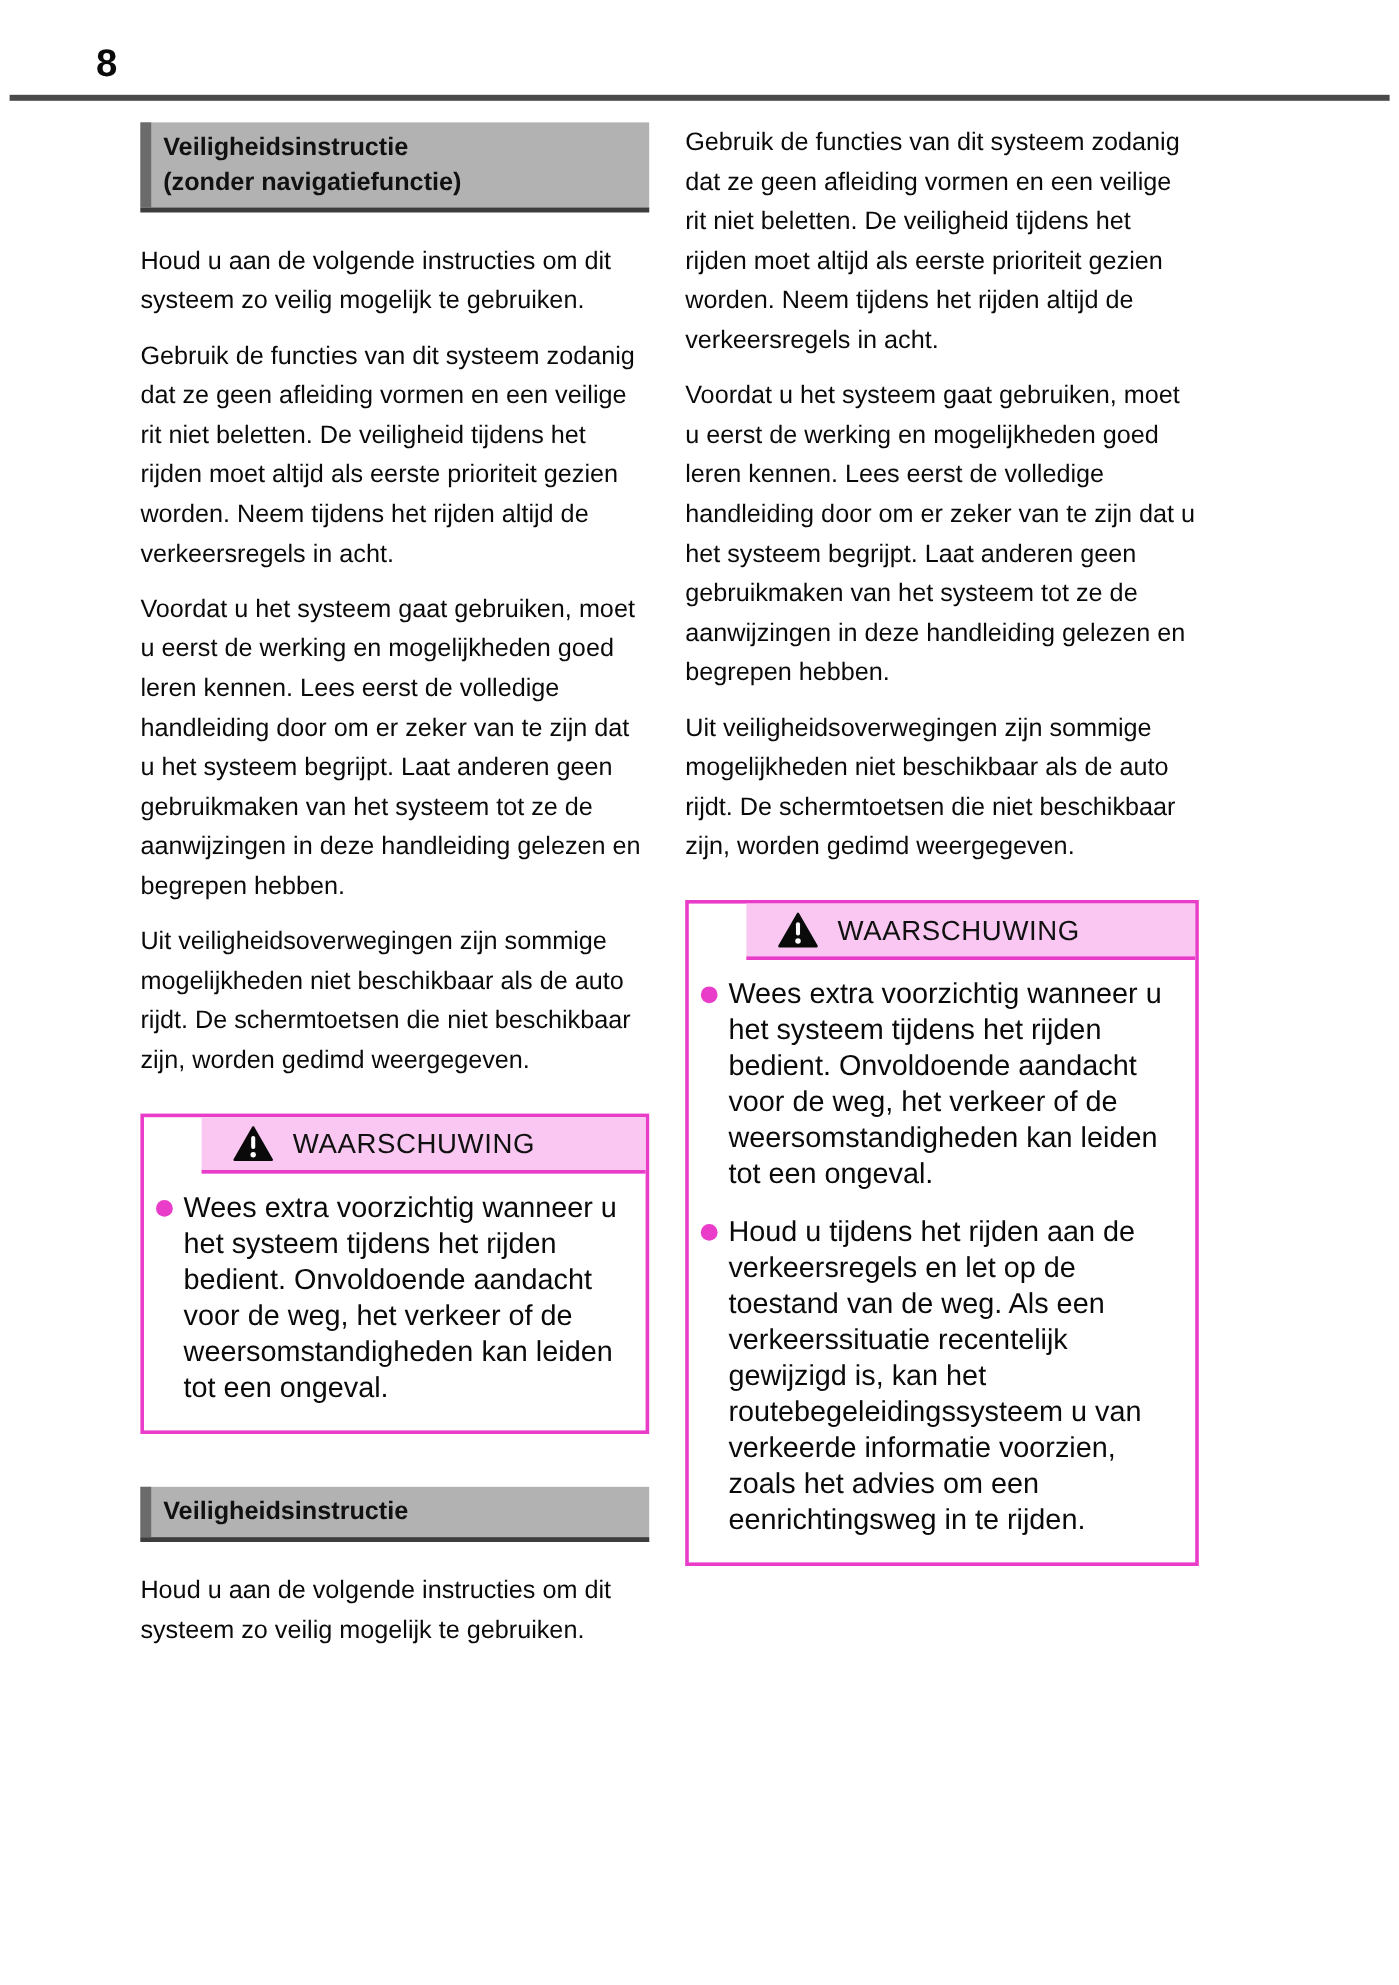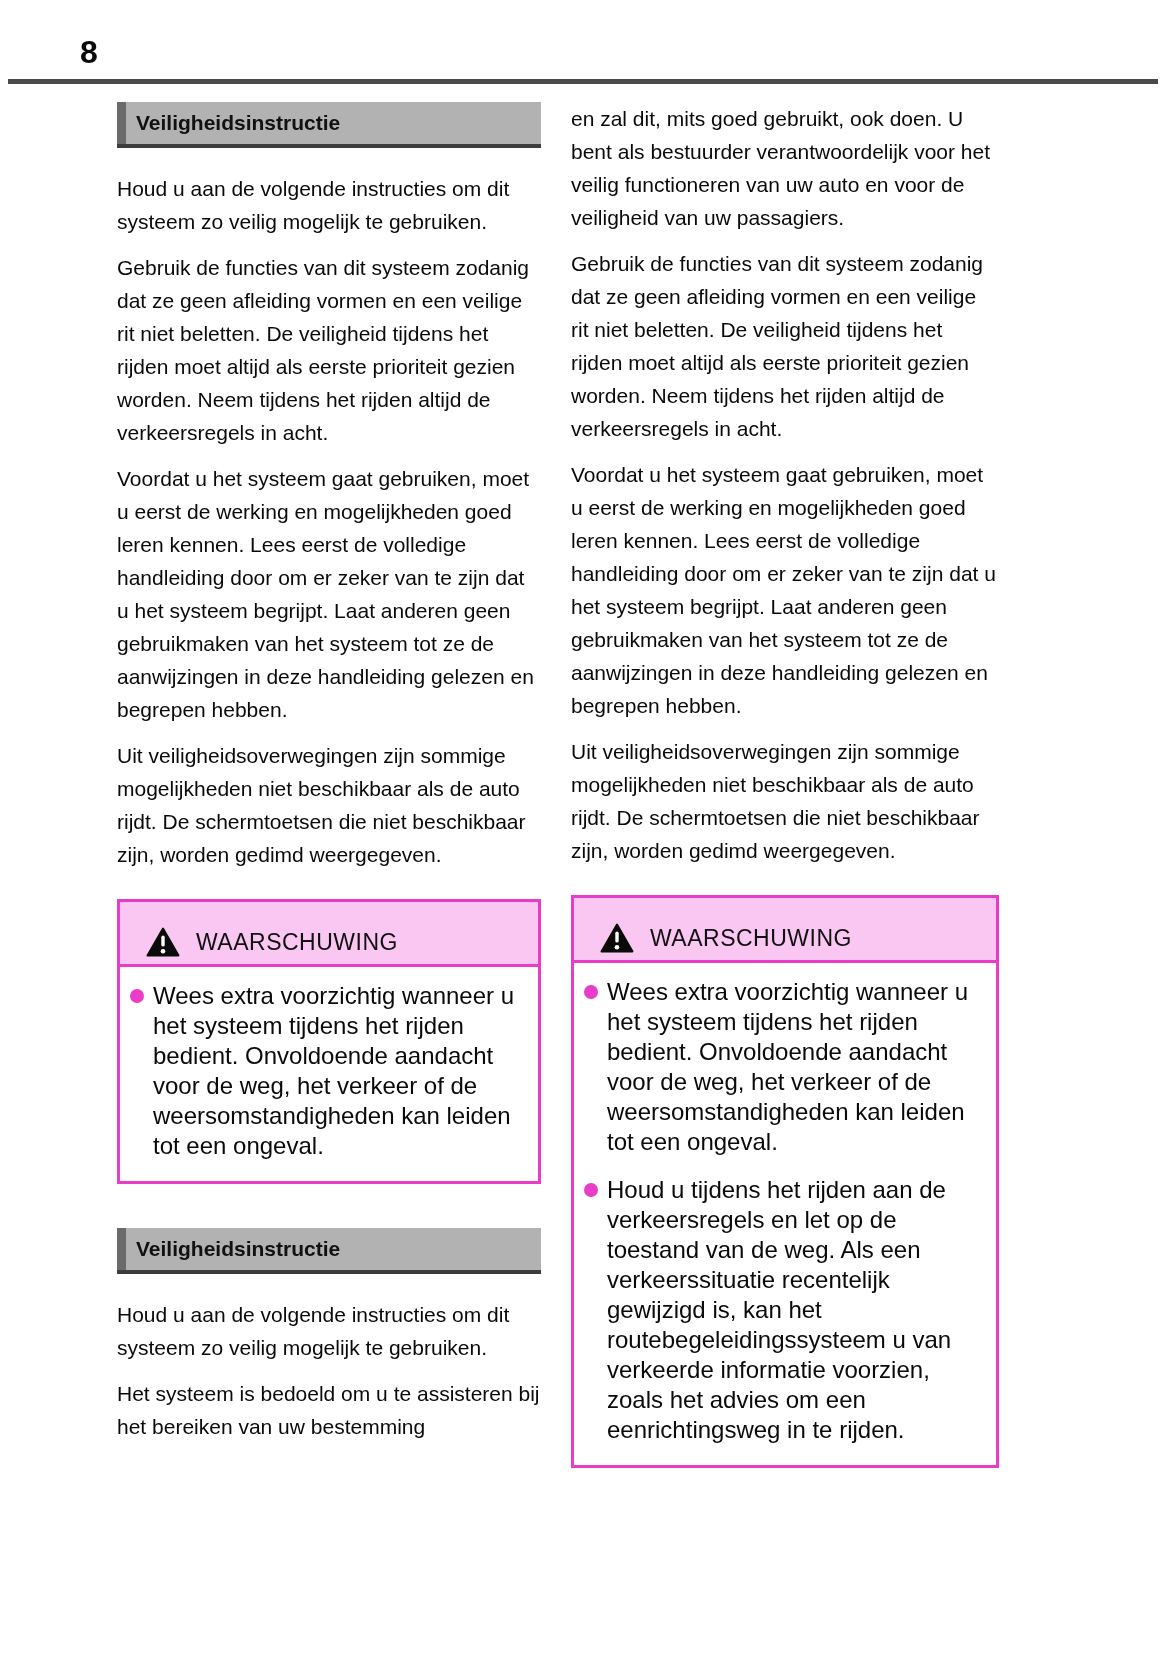--- a/index.html
+++ b/index.html
@@ -76,21 +76,22 @@
     border: 3px solid #e93cc8;
     margin: 28px 0 44px 0;
     background: #ffffff;
   }
   .warning-header {
     display: flex;
     align-items: center;
     gap: 16px;
     background: #f9c7f1;
     border-bottom: 3px solid #e93cc8;
-    padding: 25px 14px 7px 26px;
+    padding: 7px 14px 7px 26px;
+    margin-left: 48px;
   }
   .warning-title {
     font-size: 23px;
     letter-spacing: 0.5px;
     color: #111;
   }
   .warning-body {
     padding: 14px 14px 16px 10px;
   }
   .warning-item {
@@ -121,20 +122,21 @@
   <div class="page-number">8</div>
   <div class="top-rule"></div>
 
   <div class="content">
 
     <div class="col">
 
       <div class="section-header">
         <span class="edge"></span>
         <div class="section-title-line">Veiligheidsinstructie</div>
+        <div class="section-title-line">(zonder navigatiefunctie)</div>
       </div>
 
       <p class="body-text">Houd u aan de volgende instructies om dit systeem zo veilig mogelijk te gebruiken.</p>
       <p class="body-text">Gebruik de functies van dit systeem zodanig dat ze geen afleiding vormen en een veilige rit niet beletten. De veiligheid tijdens het rijden moet altijd als eerste prioriteit gezien worden. Neem tijdens het rijden altijd de verkeersregels in acht.</p>
       <p class="body-text">Voordat u het systeem gaat gebruiken, moet u eerst de werking en mogelijkheden goed leren kennen. Lees eerst de volledige handleiding door om er zeker van te zijn dat u het systeem begrijpt. Laat anderen geen gebruikmaken van het systeem tot ze de aanwijzingen in deze handleiding gelezen en begrepen hebben.</p>
       <p class="body-text">Uit veiligheidsoverwegingen zijn sommige mogelijkheden niet beschikbaar als de auto rijdt. De schermtoetsen die niet beschikbaar zijn, worden gedimd weergegeven.</p>
 
       <div class="warning-box">
         <div class="warning-header">
           <span class="warning-icon">
@@ -153,27 +155,25 @@
           </div>
         </div>
       </div>
 
       <div class="section-header">
         <span class="edge"></span>
         <div class="section-title-line">Veiligheidsinstructie</div>
       </div>
 
       <p class="body-text">Houd u aan de volgende instructies om dit systeem zo veilig mogelijk te gebruiken.</p>
-      <p class="body-text">Het systeem is bedoeld om u te assisteren bij het bereiken van uw bestemming</p>
 
     </div>
 
     <div class="col right">
 
-      <p class="body-text">en zal dit, mits goed gebruikt, ook doen. U bent als bestuurder verantwoordelijk voor het veilig functioneren van uw auto en voor de veiligheid van uw passagiers.</p>
       <p class="body-text">Gebruik de functies van dit systeem zodanig dat ze geen afleiding vormen en een veilige rit niet beletten. De veiligheid tijdens het rijden moet altijd als eerste prioriteit gezien worden. Neem tijdens het rijden altijd de verkeersregels in acht.</p>
       <p class="body-text">Voordat u het systeem gaat gebruiken, moet u eerst de werking en mogelijkheden goed leren kennen. Lees eerst de volledige handleiding door om er zeker van te zijn dat u het systeem begrijpt. Laat anderen geen gebruikmaken van het systeem tot ze de aanwijzingen in deze handleiding gelezen en begrepen hebben.</p>
       <p class="body-text">Uit veiligheidsoverwegingen zijn sommige mogelijkheden niet beschikbaar als de auto rijdt. De schermtoetsen die niet beschikbaar zijn, worden gedimd weergegeven.</p>
 
       <div class="warning-box">
         <div class="warning-header">
           <span class="warning-icon">
             <svg width="34" height="30" viewBox="0 0 34 30" aria-hidden="true">
               <path d="M17 1.5 L32.5 28.5 H1.5 Z" fill="#0a0a0a" stroke="#0a0a0a" stroke-width="2" stroke-linejoin="round"></path>
               <rect x="15.3" y="8.6" width="3.4" height="11" rx="1.7" fill="#ffffff"></rect>

